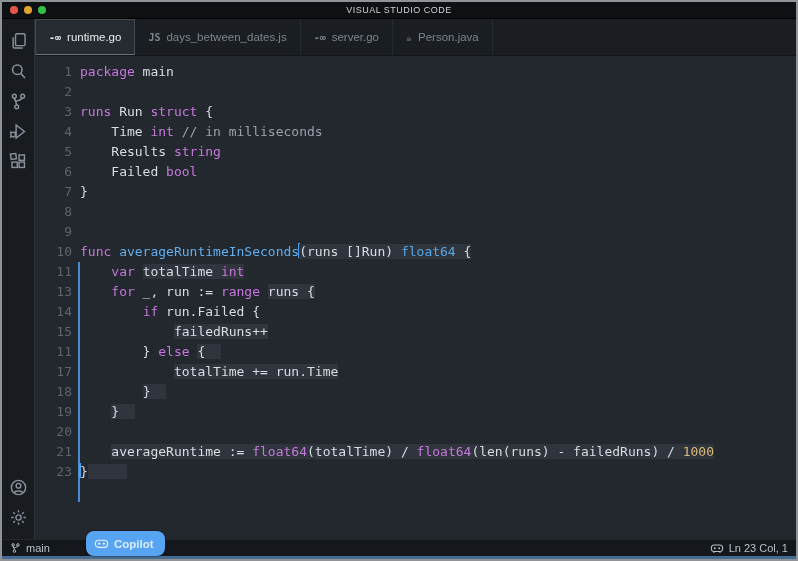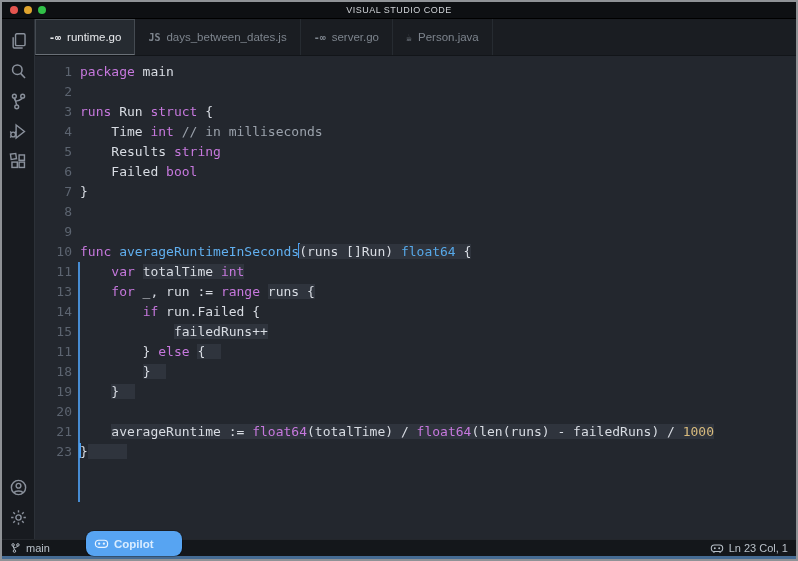--- a/index.html
+++ b/index.html
@@ -53,21 +53,21 @@
   .indent-guide{position:absolute;left:43px;top:206px;width:2px;height:240px;
                 background:var(--accent-blue);opacity:.85;}
   
   .statusbar{height:17px;background:var(--status-bg);display:flex;align-items:center;
              justify-content:space-between;padding:0 8px;flex:0 0 auto;
              border-top:1px solid #23262b;color:#b9c1c9;font-size:11px;}
   .sb-group{display:flex;align-items:center;gap:5px;cursor:pointer;}
   .sb-group svg{display:block;}
   .bottomstrip{height:3px;background:#456b93;flex:0 0 auto;}
   
-  .copilot-badge{position:absolute;left:84px;top:529px;height:25px;padding:0 28px 0 8px;
+  .copilot-badge{position:absolute;left:84px;top:529px;height:25px;padding:0 11px 0 8px;
                  background:var(--copilot-badge-bg);border-radius:8px;display:flex;
                  align-items:center;gap:5px;color:#d9ecff;font-size:11.5px;font-weight:bold;
                  cursor:pointer;z-index:5;box-shadow:0 0 0 1px rgba(0,0,0,.25);}
 </style>
 </head>
 <body>
 
 <div class="frame">
 
   <div class="titlebar">
@@ -164,20 +164,21 @@
             <div class="code-line"><span class="line-number">6</span><span class="line-content"><span class="tok-tx">    Failed </span><span class="tok-kw">bool</span></span></div>
             <div class="code-line"><span class="line-number">7</span><span class="line-content"><span class="tok-tx">}</span></span></div>
             <div class="code-line"><span class="line-number">8</span><span class="line-content"></span></div>
             <div class="code-line"><span class="line-number">9</span></div>
             <div class="code-line"><span class="line-number">10</span><span class="line-content"><span class="tok-kw">func</span><span class="tok-tx"> </span><span class="tok-fn">averageRuntimeInSeconds</span><span class="tok-cursor"></span><span class="tok-tx hl">(runs []Run) </span><span class="tok-ty hl">float64</span><span class="tok-tx hl"> {</span></span></div>
             <div class="code-line"><span class="line-number">11</span><span class="line-content"><span class="tok-tx">    </span><span class="tok-kw">var</span><span class="tok-tx"> </span><span class="tok-tx hl">totalTime </span><span class="tok-kw hl">int</span></span></div>
             <div class="code-line"><span class="line-number">13</span><span class="line-content"><span class="tok-tx">    </span><span class="tok-kw">for</span><span class="tok-tx"> _, run := </span><span class="tok-kw">range</span><span class="tok-tx"> </span><span class="tok-tx hl">runs {</span></span></div>
             <div class="code-line"><span class="line-number">14</span><span class="line-content"><span class="tok-tx">        </span><span class="tok-kw">if</span><span class="tok-tx"> run.Failed {</span></span></div>
             <div class="code-line"><span class="line-number">15</span><span class="line-content"><span class="tok-tx">            </span><span class="tok-tx hl">failedRuns++</span></span></div>
             <div class="code-line"><span class="line-number">11</span><span class="line-content"><span class="tok-tx">        } </span><span class="tok-kw">else</span><span class="tok-tx"> </span><span class="tok-tx hl">{  </span></span></div>
+            <div class="code-line"><span class="line-number">17</span><span class="line-content"><span class="tok-tx">            </span><span class="tok-tx hl">totalTime += run.Time</span></span></div>
             <div class="code-line"><span class="line-number">18</span><span class="line-content"><span class="tok-tx">        </span><span class="tok-tx hl">}  </span></span></div>
             <div class="code-line"><span class="line-number">19</span><span class="line-content"><span class="tok-tx">    </span><span class="tok-tx hl">}  </span></span></div>
             <div class="code-line"><span class="line-number">20</span><span class="line-content"></span></div>
             <div class="code-line"><span class="line-number">21</span><span class="line-content"><span class="tok-tx">    </span><span class="tok-tx hl">averageRuntime := </span><span class="tok-kw hl">float64</span><span class="tok-tx hl">(totalTime) / </span><span class="tok-kw hl">float64</span><span class="tok-tx hl">(len(runs) - failedRuns) / </span><span class="tok-num hl">1000</span></span></div>
             <div class="code-line"><span class="line-number">23</span><span class="line-content"><span class="tok-cursor"></span><span class="tok-tx">}</span><span class="tok-tx hl">     </span></span></div>
           </div>
       </div>
     </div>
   </div>
 

